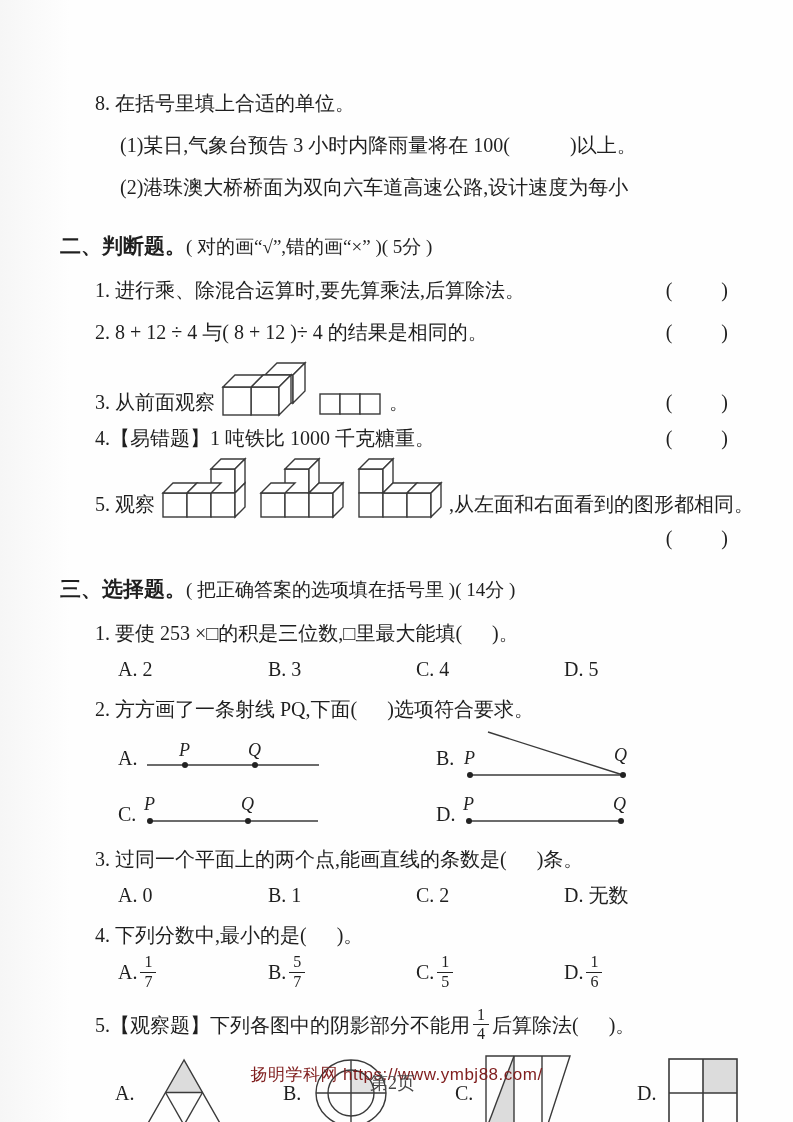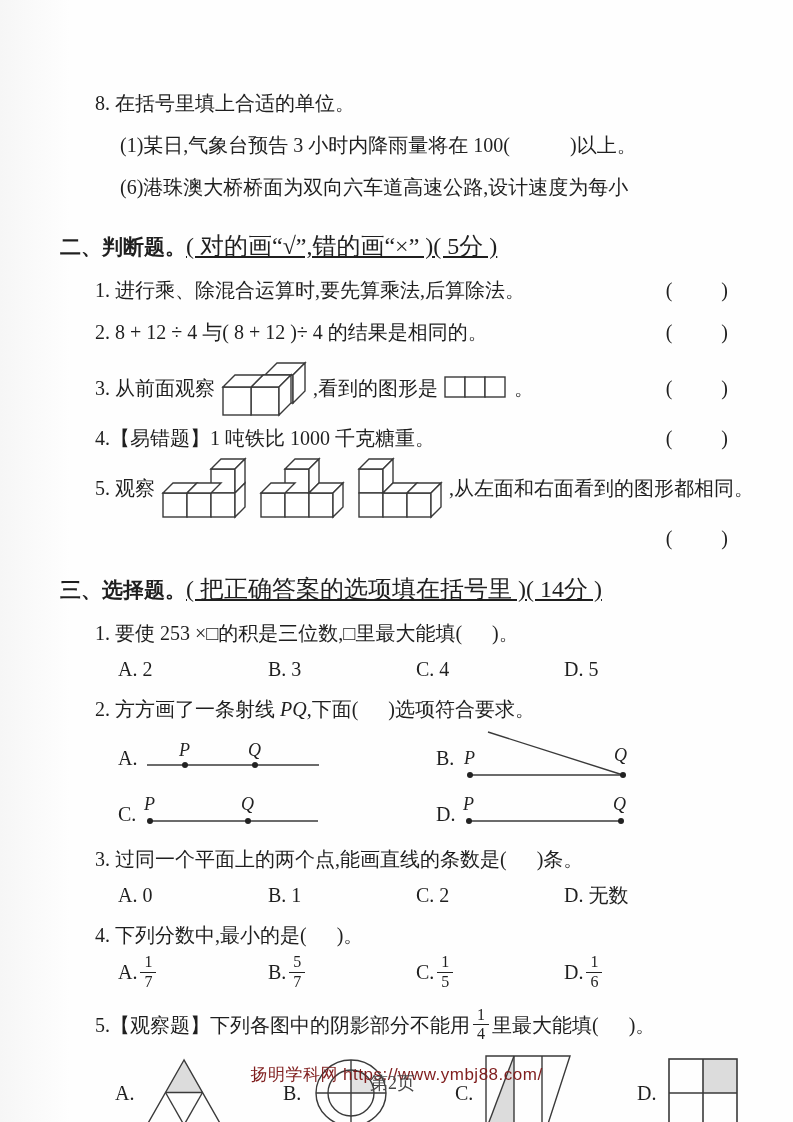--- a/index.html
+++ b/index.html
@@ -18,22 +18,22 @@
     content:"";position:absolute;left:0;top:0;bottom:0;width:70px;
     background:linear-gradient(to right,#f6f6f6,#fefefe);
   }
   .content{position:relative;padding:88px 64px 0 60px;}
   .t{white-space:pre;}
   .line{line-height:30px;margin-bottom:12px;}
   .indent1{padding-left:35px;}
   .indent2{padding-left:60px;font-family:Liberation Serif, serif;}
   .indent3{padding-left:95px;}
   .sec-title{font-weight:bold;font-size:21px;line-height:32px;margin-bottom:12px;}
-  .sec-note{font-weight:normal;font-size:24px;text-decoration:underline;}
-  .row-item{display:flex;align-items:center;line-height:30px;margin-bottom:12px;}
+  .sec-note{font-weight:normal;font-size:19px;}
+  .row-item{display:flex;align-items:flex-end;line-height:30px;margin-bottom:12px;}
   .ans{margin-left:auto;white-space:pre;letter-spacing:1px;}
   .tag{font-weight:normal;}
   .opts{display:grid;grid-template-columns:150px 148px 148px auto;padding-left:58px;margin-bottom:10px;line-height:30px;}
   .fig{flex:0 0 auto;margin:0 6px;}
   svg{display:block;}
   .frac{display:inline-flex;flex-direction:column;align-items:center;line-height:1.05;font-size:16px;vertical-align:-0.6em;margin:0 3px;}
   .frac .num{padding:0 4px 1px;}
   .frac .den{border-top:1.6px solid #222;padding:1px 4px 0;}
   .frac-opts{display:grid;grid-template-columns:150px 148px 148px auto;padding-left:58px;margin-bottom:16px;align-items:center;}
   .frac-opt{display:flex;align-items:center;}
@@ -49,21 +49,21 @@
   .mt28{margin-top:28px;}
 </style>
 </head>
 <body>
 
 <div class="page">
   <div class="content">
 
     <div class="line indent1"><span class="t">8. 在括号里填上合适的单位。</span></div>
     <div class="line indent2"><span class="t">(1)某日,气象台预告 3 小时内降雨量将在 100(            )以上。</span></div>
-    <div class="line indent2 mb4"><span class="t">(6)港珠澳大桥桥面为双向六车道高速公路,设计速度为每小</span></div>
+    <div class="line indent2 mb4"><span class="t">(2)港珠澳大桥桥面为双向六车道高速公路,设计速度为每小</span></div>
 
     <div class="sec-title mt28">
       <span class="t">二、判断题。</span><span class="t sec-note">( 对的画“√”,错的画“×” )( 5分 )</span>
     </div>
 
     <div class="row-item indent1">
       <span class="t">1. 进行乘、除混合运算时,要先算乘法,后算除法。</span>
       <span class="ans">(        )</span>
     </div>
 
@@ -79,21 +79,20 @@
           <rect x="44" y="16" width="28" height="28" fill="#fff"></rect>
           <polygon points="44,16 56,4 84,4 72,16" fill="#fff"></polygon>
           <polygon points="72,16 84,4 84,32 72,44" fill="#fff"></polygon>
           <rect x="30" y="28" width="28" height="28" fill="#fff"></rect>
           <polygon points="30,28 42,16 70,16 58,28" fill="#fff"></polygon>
           <polygon points="58,28 70,16 70,44 58,56" fill="#fff"></polygon>
           <rect x="2" y="28" width="28" height="28" fill="#fff"></rect>
           <polygon points="2,28 14,16 42,16 30,28" fill="#fff"></polygon>
         </svg>
       </span>
-      <span class="t">,看到的图形是</span>
       <span class="fig">
         <svg width="64" height="24" viewBox="0 0 64 24" fill="#fff" stroke="#3a3a3a" stroke-width="1.4">
           <rect x="1" y="1" width="20" height="20"></rect>
           <rect x="21" y="1" width="20" height="20"></rect>
           <rect x="41" y="1" width="20" height="20"></rect>
         </svg>
       </span>
       <span class="t">。</span>
       <span class="ans">(        )</span>
     </div>
@@ -159,21 +158,21 @@
 
     <div class="line indent1 mb6"><span class="t">1. 要使 253 ×□的积是三位数,□里最大能填(      )。</span></div>
     <div class="opts">
       <span class="t">A. 2</span>
       <span class="t">B. 3</span>
       <span class="t">C. 4</span>
       <span class="t">D. 5</span>
     </div>
 
     <div class="line indent1 mb4">
-      <span class="t">2. 方方画了一条射线 </span><span class="t" style="font-style:italic">PQ</span><span class="t">,下面(      )选项符合要求。</span>
+      <span class="t">2. 方方画了一条射线 </span><span class="t" style="">PQ</span><span class="t">,下面(      )选项符合要求。</span>
     </div>
 
     <div class="diagrams">
       <div class="diag-cell">
         <span class="t">A.</span>
         <span>
           <svg width="180" height="36" viewBox="0 0 180 36">
             <line x1="4" y1="25" x2="176" y2="25" stroke="#3a3a3a" stroke-width="1.6"></line>
             <circle cx="42" cy="25" r="3" fill="#222"></circle>
             <circle cx="112" cy="25" r="3" fill="#222"></circle>
@@ -262,21 +261,21 @@
     </div>
 
     <div class="q5line indent1">
       <span class="t">5.</span>
         <span class="t tag">【观察题】</span>
         <span class="t">下列各图中的阴影部分不能用</span>
       <span class="frac">
           <span class="num">1</span>
           <span class="den">4</span>
         </span>
-      <span class="t">里最大能填(      )。</span>
+      <span class="t">后算除法(      )。</span>
     </div>
 
     <div class="shape-opts">
       <span class="shape-opt">
         <span class="t">A.</span>
         <span>
           <svg width="80" height="72" viewBox="0 0 80 72">
             <polygon points="40,3 21.5,35.5 58.5,35.5" fill="#dcdcdc" stroke="none"></polygon>
             <polygon points="40,3 3,68 77,68" fill="none" stroke="#3a3a3a" stroke-width="1.4"></polygon>
             <line x1="21.5" y1="35.5" x2="58.5" y2="35.5" stroke="#3a3a3a" stroke-width="1.4"></line>

